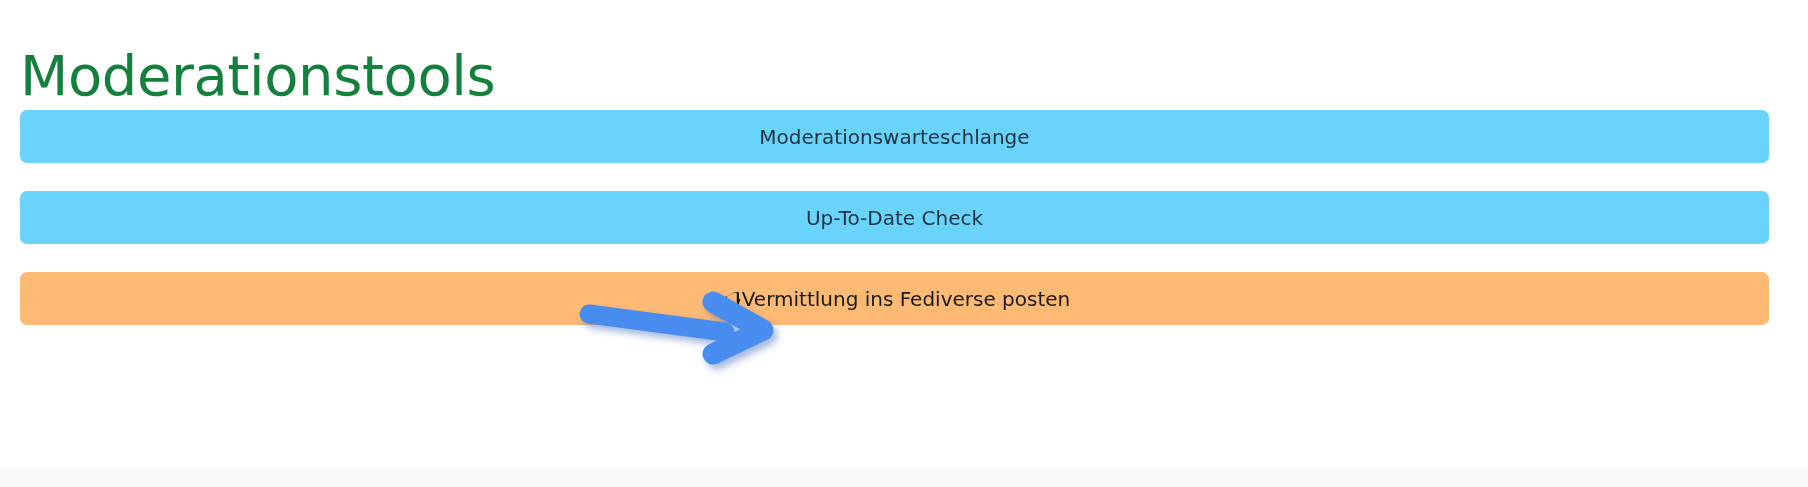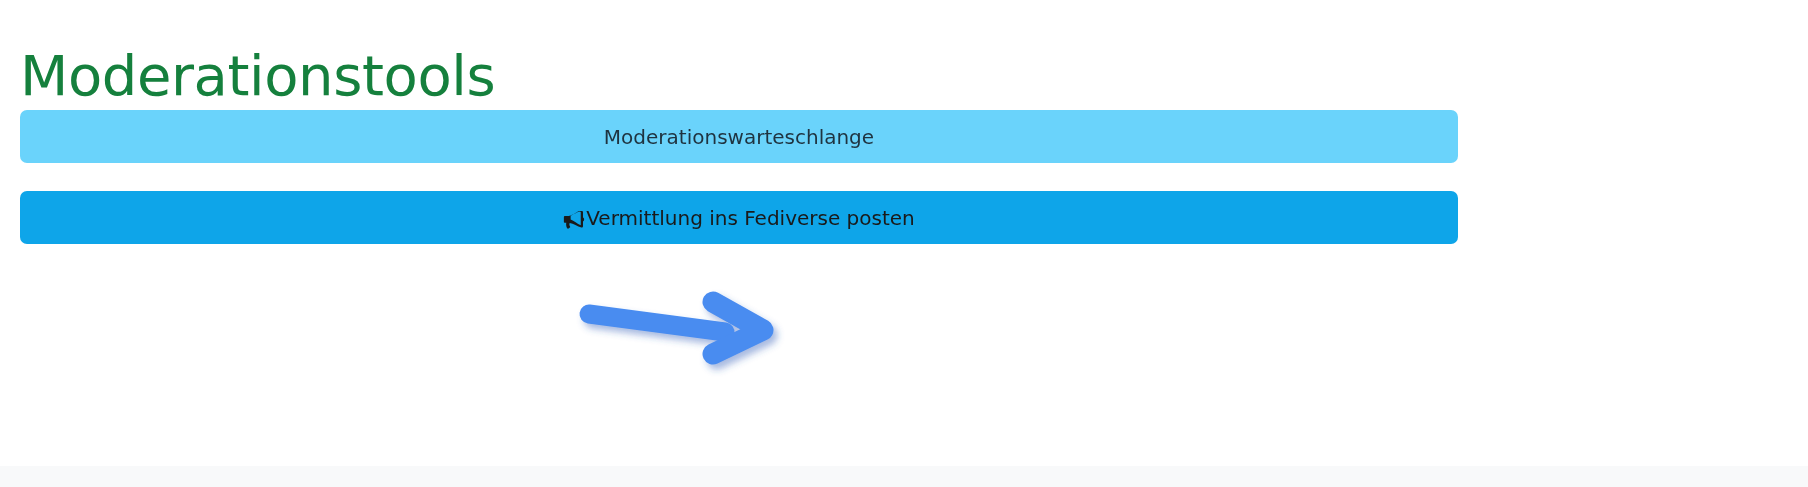--- a/index.html
+++ b/index.html
@@ -41,40 +41,40 @@
     left: 20px;
     top: 110px;
     width: 1749px;
   }
 
   .tool-btn {
     display: flex;
     align-items: center;
     justify-content: center;
     box-sizing: border-box;
-    width: 1438px;
+    width: 1749px;
     height: 53px;
     margin-bottom: 28px;
     border: none;
     border-radius: 7px;
     font-family: "DejaVu Sans", "Liberation Sans", sans-serif;
     font-size: 20px;
     line-height: 1;
     color: #1f3340;
     cursor: pointer;
     padding: 0;
     white-space: nowrap;
   }
 
   .tool-btn.cyan {
     background: #6ad3fb;
   }
 
   .tool-btn.amber {
-    background: #0ea5e9;
+    background: #fdba74;
     color: #1a1a1a;
   }
 
   .tool-btn .label {
     display: inline-block;
   }
 
   
   .bullhorn-icon {
     display: inline-block;
@@ -114,20 +114,23 @@
 <div id="page">
 
   <h1 class="page-title">Moderationstools</h1>
 
   <div class="btn-stack">
 
     <button class="tool-btn cyan">
       <span class="label">Moderationswarteschlange</span>
     </button>
 
+    <button class="tool-btn cyan">
+      <span class="label">Up-To-Date Check</span>
+    </button>
 
 
     <button class="tool-btn amber">
       <span class="bullhorn-icon">
         <svg viewBox="0 0 576 512" width="22" height="18" aria-hidden="true">
           <path fill="currentColor" d="M576 240c0-23.6-12.9-44.3-32-55.4V32.1c0-23.1-21.1-40.1-43.2-34.9
             C353 32.4 222.6 144 94.8 144H32c-17.7 0-32 14.3-32 32v128c0 17.7 14.3 32 32 32h37.2
             c-3.4 14.4-5.2 29.3-5.2 44.5 0 42 13.6 82.9 38.8 116.4 7.4 9.8 20.9 11.4 30.6 4
             l37.6-28.8c9.8-7.5 11.6-21.2 4.3-31.1-12.4-16.7-19.3-37-19.3-57.9 0-15.6 3.8-30.5 10.5-43.6
             C270.9 344.2 383 442.2 500.8 470.8c22 5.2 43.2-11.7 43.2-34.9V295.4c19.1-11.1 32-31.8 32-55.4z

